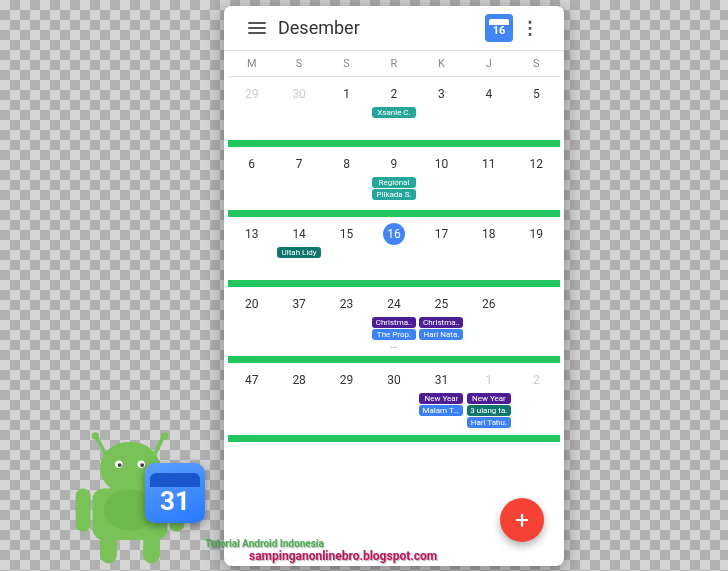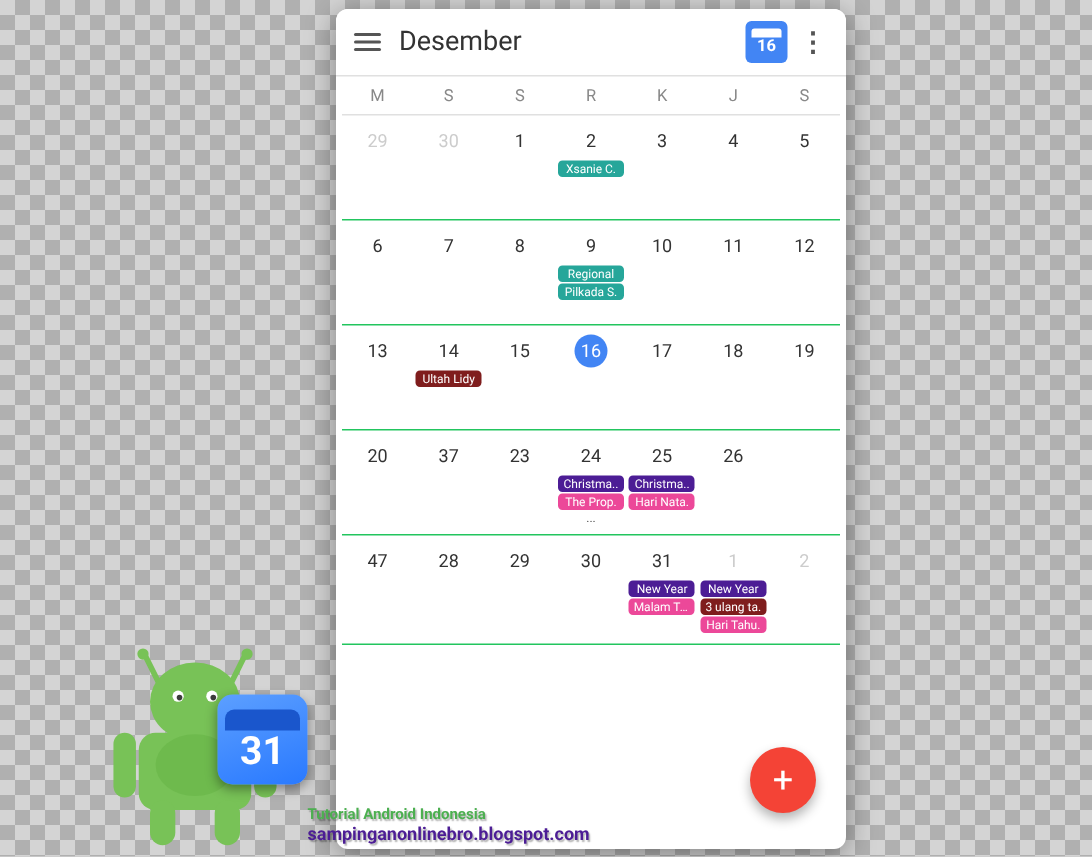--- a/index.html
+++ b/index.html
@@ -41,21 +41,21 @@
       box-shadow: 0 4px 20px rgba(0,0,0,0.4);
       overflow: hidden;
       display: flex;
       flex-direction: column;
       margin-left: 60px;
     }
 
     
     .calendar-header {
       background: #fff;
-      padding: 8px 12px;
+      padding: 8px 24px;
       display: flex;
       align-items: center;
       justify-content: space-between;
       border-bottom: 1px solid #e0e0e0;
     }
 
     .header-left {
       display: flex;
       align-items: center;
       gap: 12px;
@@ -142,21 +142,21 @@
       text-align: center;
       font-size: 11px;
       color: #888;
       padding: 2px 0;
     }
 
     
     .week-row {
       display: grid;
       grid-template-columns: repeat(7, 1fr);
-      border-bottom: 1px solid #22c55e;
+      border-bottom: 7px solid #22c55e;
       min-height: 70px;
       padding: 4px 0;
     }
 
     .day-cell {
       display: flex;
       flex-direction: column;
       align-items: center;
       padding: 2px 1px;
       position: relative;
@@ -192,22 +192,22 @@
       width: 100%;
       max-width: 44px;
       overflow: hidden;
       text-overflow: ellipsis;
       white-space: nowrap;
       text-align: center;
       color: #fff;
     }
 
     .event-teal { background: #26a69a; }
-    .event-blue { background: #7f1d1d; }
-    .event-green { background: #ec4899; }
+    .event-blue { background: #0f766e; }
+    .event-green { background: #3b82f6; }
     .event-red { background: #4c1d95; }
 
     .more-events {
       font-size: 8px;
       color: #555;
       text-align: center;
     }
 
     
     .fab {
@@ -441,15 +441,15 @@
     <ellipse cx="70" cy="95" rx="28" ry="22" fill="#5faf3e" opacity="0.4"></ellipse>
   </svg>
 
   <div style="position:absolute; bottom:48px; right:-5px; width:60px; height:60px; background:linear-gradient(160deg,#5c9fff,#2979ff); border-radius:10px; box-shadow:0 3px 8px rgba(0,0,0,0.4); display:flex; flex-direction:column; align-items:center; justify-content:center;">
     <div style="background:#1a56cc; width:50px; height:14px; border-radius:6px 6px 0 0; font-size:7px; color:#fff; display:flex; align-items:center; justify-content:center;"></div>
     <div style="font-size:26px; font-weight:bold; color:#fff; line-height:1; margin-top:1px;">31</div>
   </div>
 
   <div style="position:absolute; bottom:8px; left:145px; z-index:8;">
     <div style="font-size:10px; font-weight:bold; color:#4caf50; text-shadow:1px 1px 1px rgba(0,0,0,0.3);">Tutorial Android Indonesia</div>
-    <div style="font-size:12px; font-weight:bold; color:#4c1d95; text-shadow:1px 1px 1px rgba(0,0,0,0.3);">sampinganonlinebro.blogspot.com</div>
+    <div style="font-size:12px; font-weight:bold; color:#be185d; text-shadow:1px 1px 1px rgba(0,0,0,0.3);margin-left:44px;">sampinganonlinebro.blogspot.com</div>
   </div>
 </div>
 
 </body></html>

